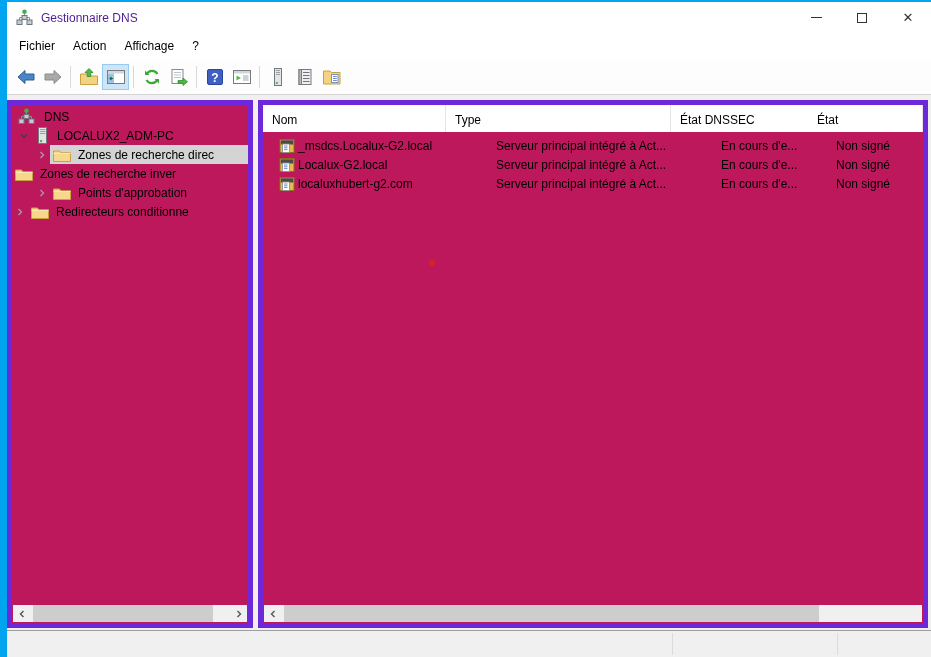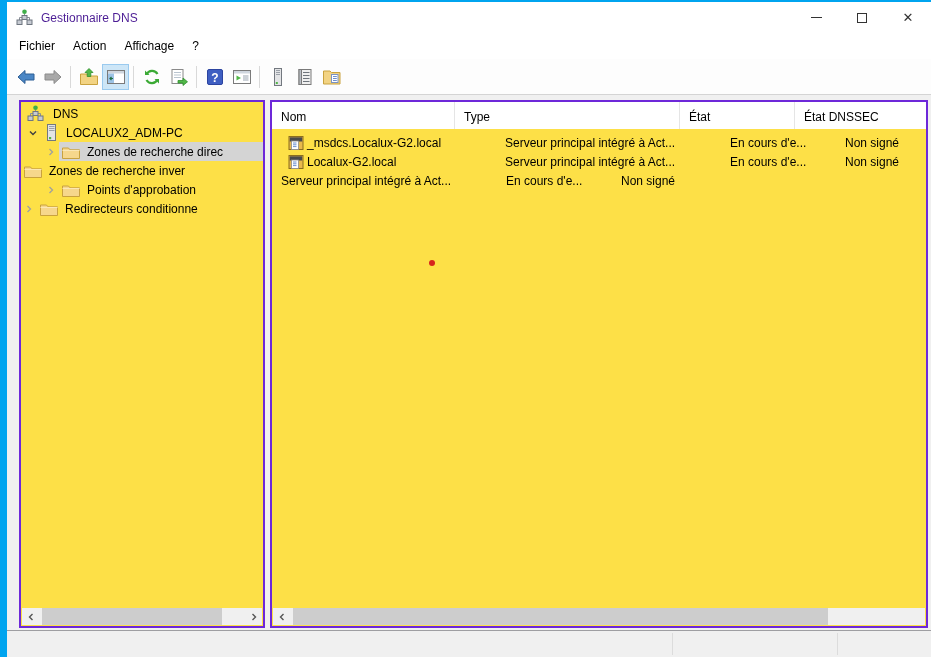--- a/index.html
+++ b/index.html
@@ -23,21 +23,21 @@
   .menu-item { padding:4px 9px; color:#000; cursor:default; }
 
   
   .toolbar { height:36px; display:flex; align-items:center; padding-left:5px; background:#fdfdfd; border-bottom:1px solid #d4d4d4; flex:0 0 auto; }
   .tbtn { width:27px; height:26px; display:flex; align-items:center; justify-content:center; border:1px solid transparent; }
   .tbtn.selected { background:#CDE6F7; border:1px solid #9ACAEF; }
   .tsep { width:1px; height:22px; background:#d9d9d9; margin:0 4px; }
 
   
   .content { flex:1 1 auto; position:relative; background:#f0f0f0; border-bottom:1px solid #9e9ea2; }
-  .panel { position:absolute; top:5px; bottom:2px; background:#fde047; border:2px solid #6d28d9;margin-left:12px; }
+  .panel { position:absolute; top:5px; bottom:2px; background:#be185d; border:5px solid #6d28d9; }
   .panel-left { left:0; width:246px; }
   .panel-right { left:251px; right:3px; }
 
   
   .tree { position:absolute; top:2px; left:0; right:0; bottom:18px; overflow:hidden; white-space:nowrap; }
   .tree-row { height:19px; display:flex; align-items:center; }
   .tree-row .chev { width:16px; height:16px; flex:0 0 auto; display:flex; align-items:center; justify-content:center; }
   .tree-label { padding:0 2px; }
   .sel-bg { background:#D4D4D4; display:flex; align-items:center; flex:1 1 auto; height:19px; }
 
@@ -275,22 +275,22 @@
             </svg>
         </span>
       </div>
     </div>
 
     <div class="panel panel-right">
 
       <div class="lv-header">
         <div class="lv-h lv-h0">Nom</div>
         <div class="lv-h lv-h1">Type</div>
+        <div class="lv-h lv-h3">État DNSSEC</div>
         <div class="lv-h lv-h2">État</div>
-        <div class="lv-h lv-h3">État DNSSEC</div>
       </div>
 
       <div class="lv-rows">
 
         <div class="lv-row">
           <div class="lv-c lv-c0">
             <svg width="16" height="16" viewBox="0 0 16 16">
               <rect x="1" y="1.5" width="14" height="13" fill="#E8B94C" stroke="#8A6D1F"></rect>
               <rect x="1.8" y="2.3" width="12.4" height="4.2" fill="#4a4a4a"></rect>
               <rect x="3.5" y="6" width="7" height="8.5" fill="#fff" stroke="#8a8a8a" stroke-width="0.8"></rect>
@@ -312,20 +312,29 @@
               <path d="M5 8 H8.5 M5 9.8 H8.5 M5 11.6 H8.5" stroke="#5b83c9" stroke-width="0.9"></path>
             </svg>
             <span>Localux-G2.local</span>
           </div>
           <div class="lv-c lv-c1">Serveur principal intégré à Act...</div>
           <div class="lv-c lv-c2">En cours d'e...</div>
           <div class="lv-c lv-c3">Non signé</div>
         </div>
 
         <div class="lv-row">
+          <div class="lv-c lv-c0">
+            <svg width="16" height="16" viewBox="0 0 16 16">
+              <rect x="1" y="1.5" width="14" height="13" fill="#E8B94C" stroke="#8A6D1F"></rect>
+              <rect x="1.8" y="2.3" width="12.4" height="4.2" fill="#4a4a4a"></rect>
+              <rect x="3.5" y="6" width="7" height="8.5" fill="#fff" stroke="#8a8a8a" stroke-width="0.8"></rect>
+              <path d="M5 8 H8.5 M5 9.8 H8.5 M5 11.6 H8.5" stroke="#5b83c9" stroke-width="0.9"></path>
+            </svg>
+            <span>localuxhubert-g2.com</span>
+          </div>
           <div class="lv-c lv-c1">Serveur principal intégré à Act...</div>
           <div class="lv-c lv-c2">En cours d'e...</div>
           <div class="lv-c lv-c3">Non signé</div>
         </div>
       </div>
 
       <div class="hscroll">
         <span class="sb-arrow">
           <svg width="8" height="8" viewBox="0 0 8 8">
               <path d="M5.5 1 L2.5 4 L5.5 7" fill="none" stroke="#555" stroke-width="1.4"></path>

